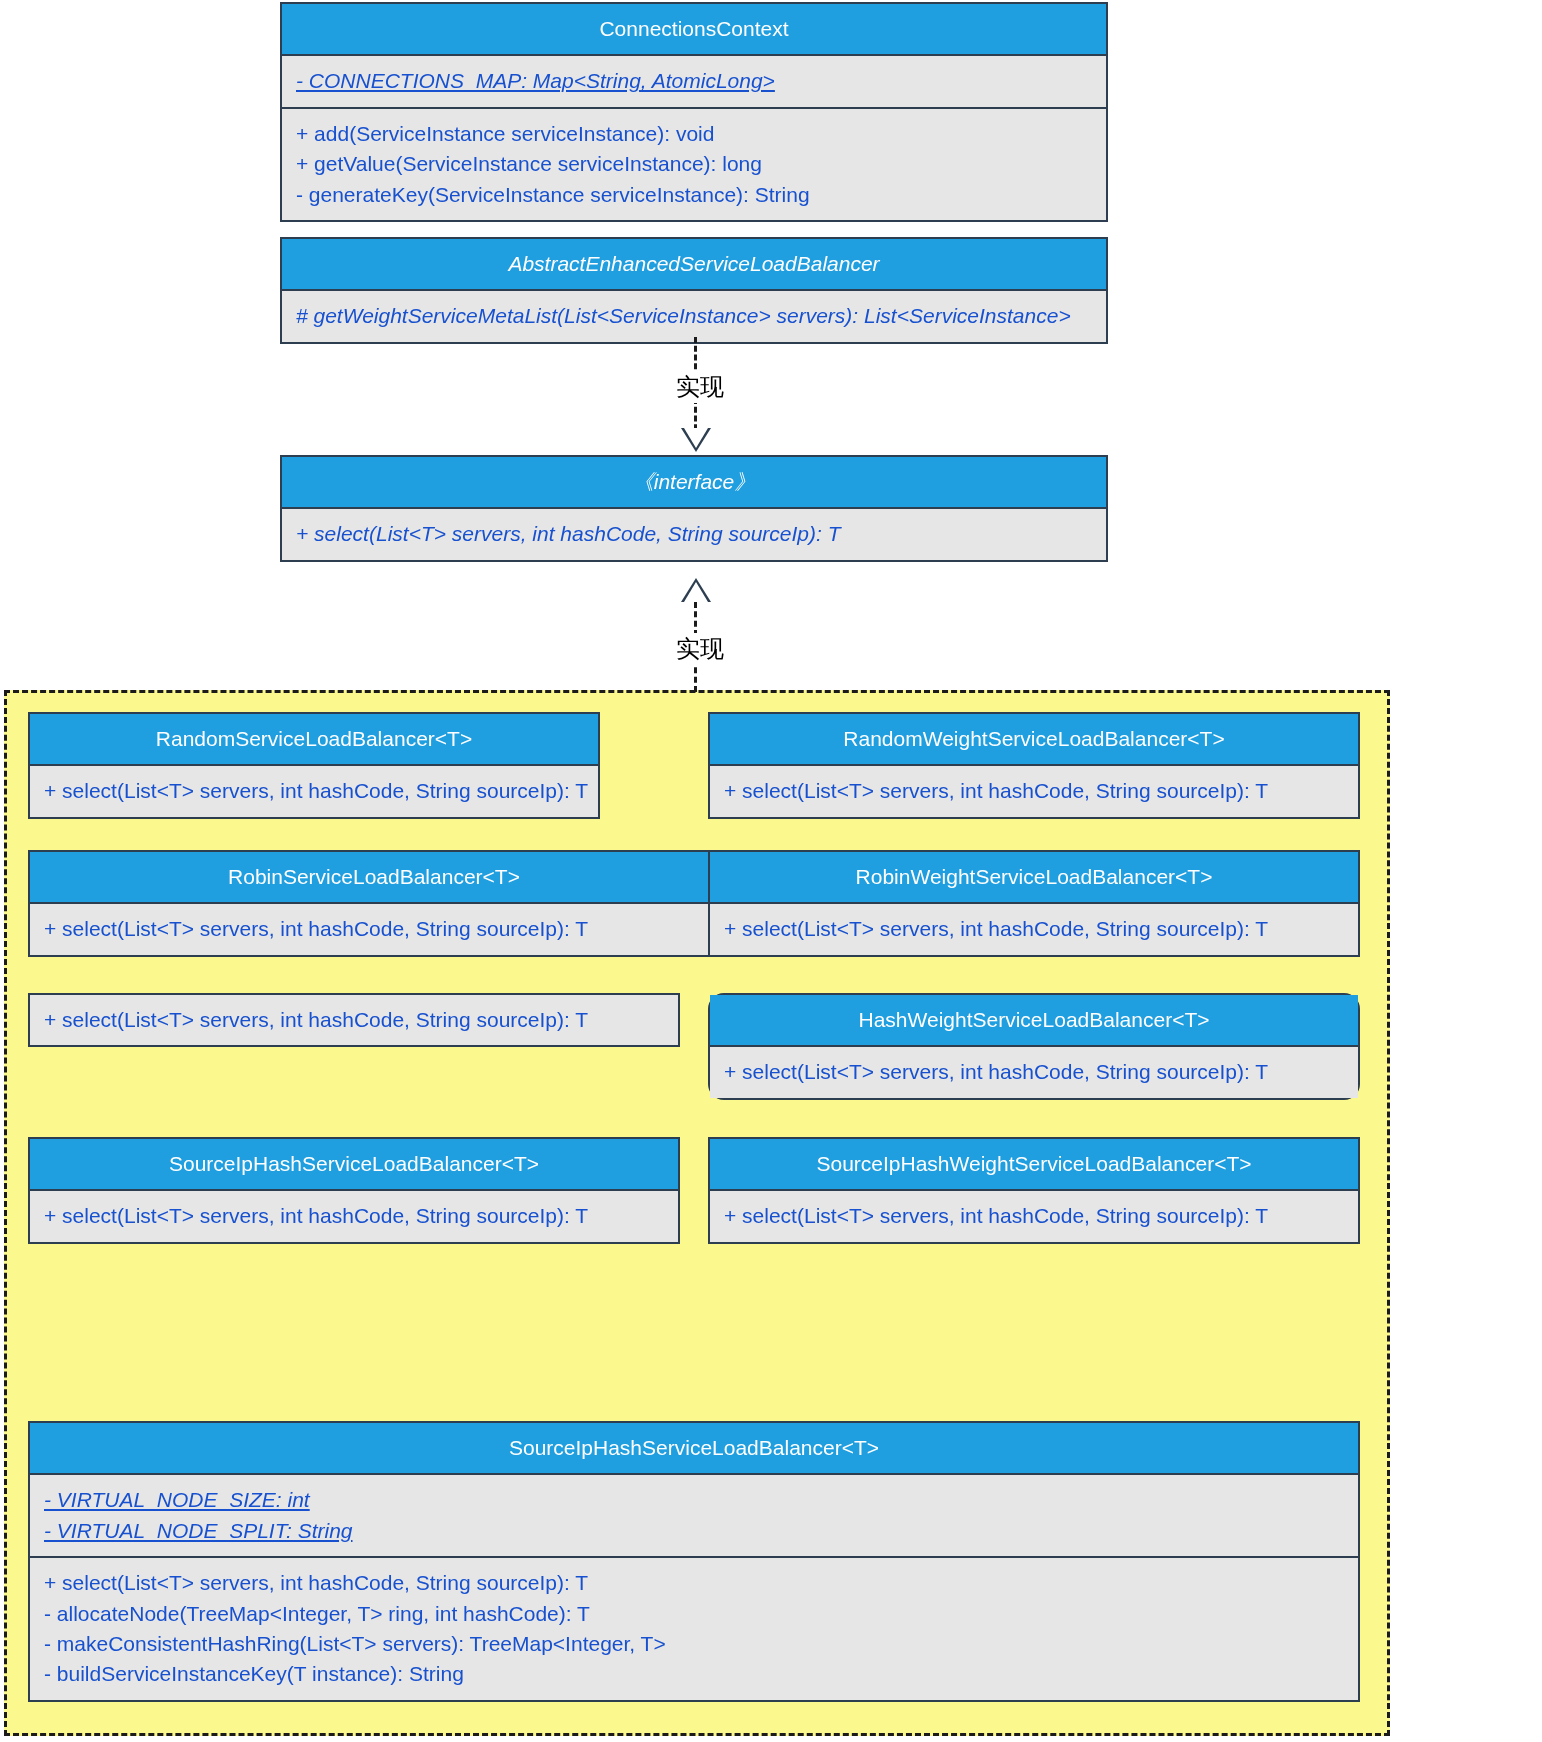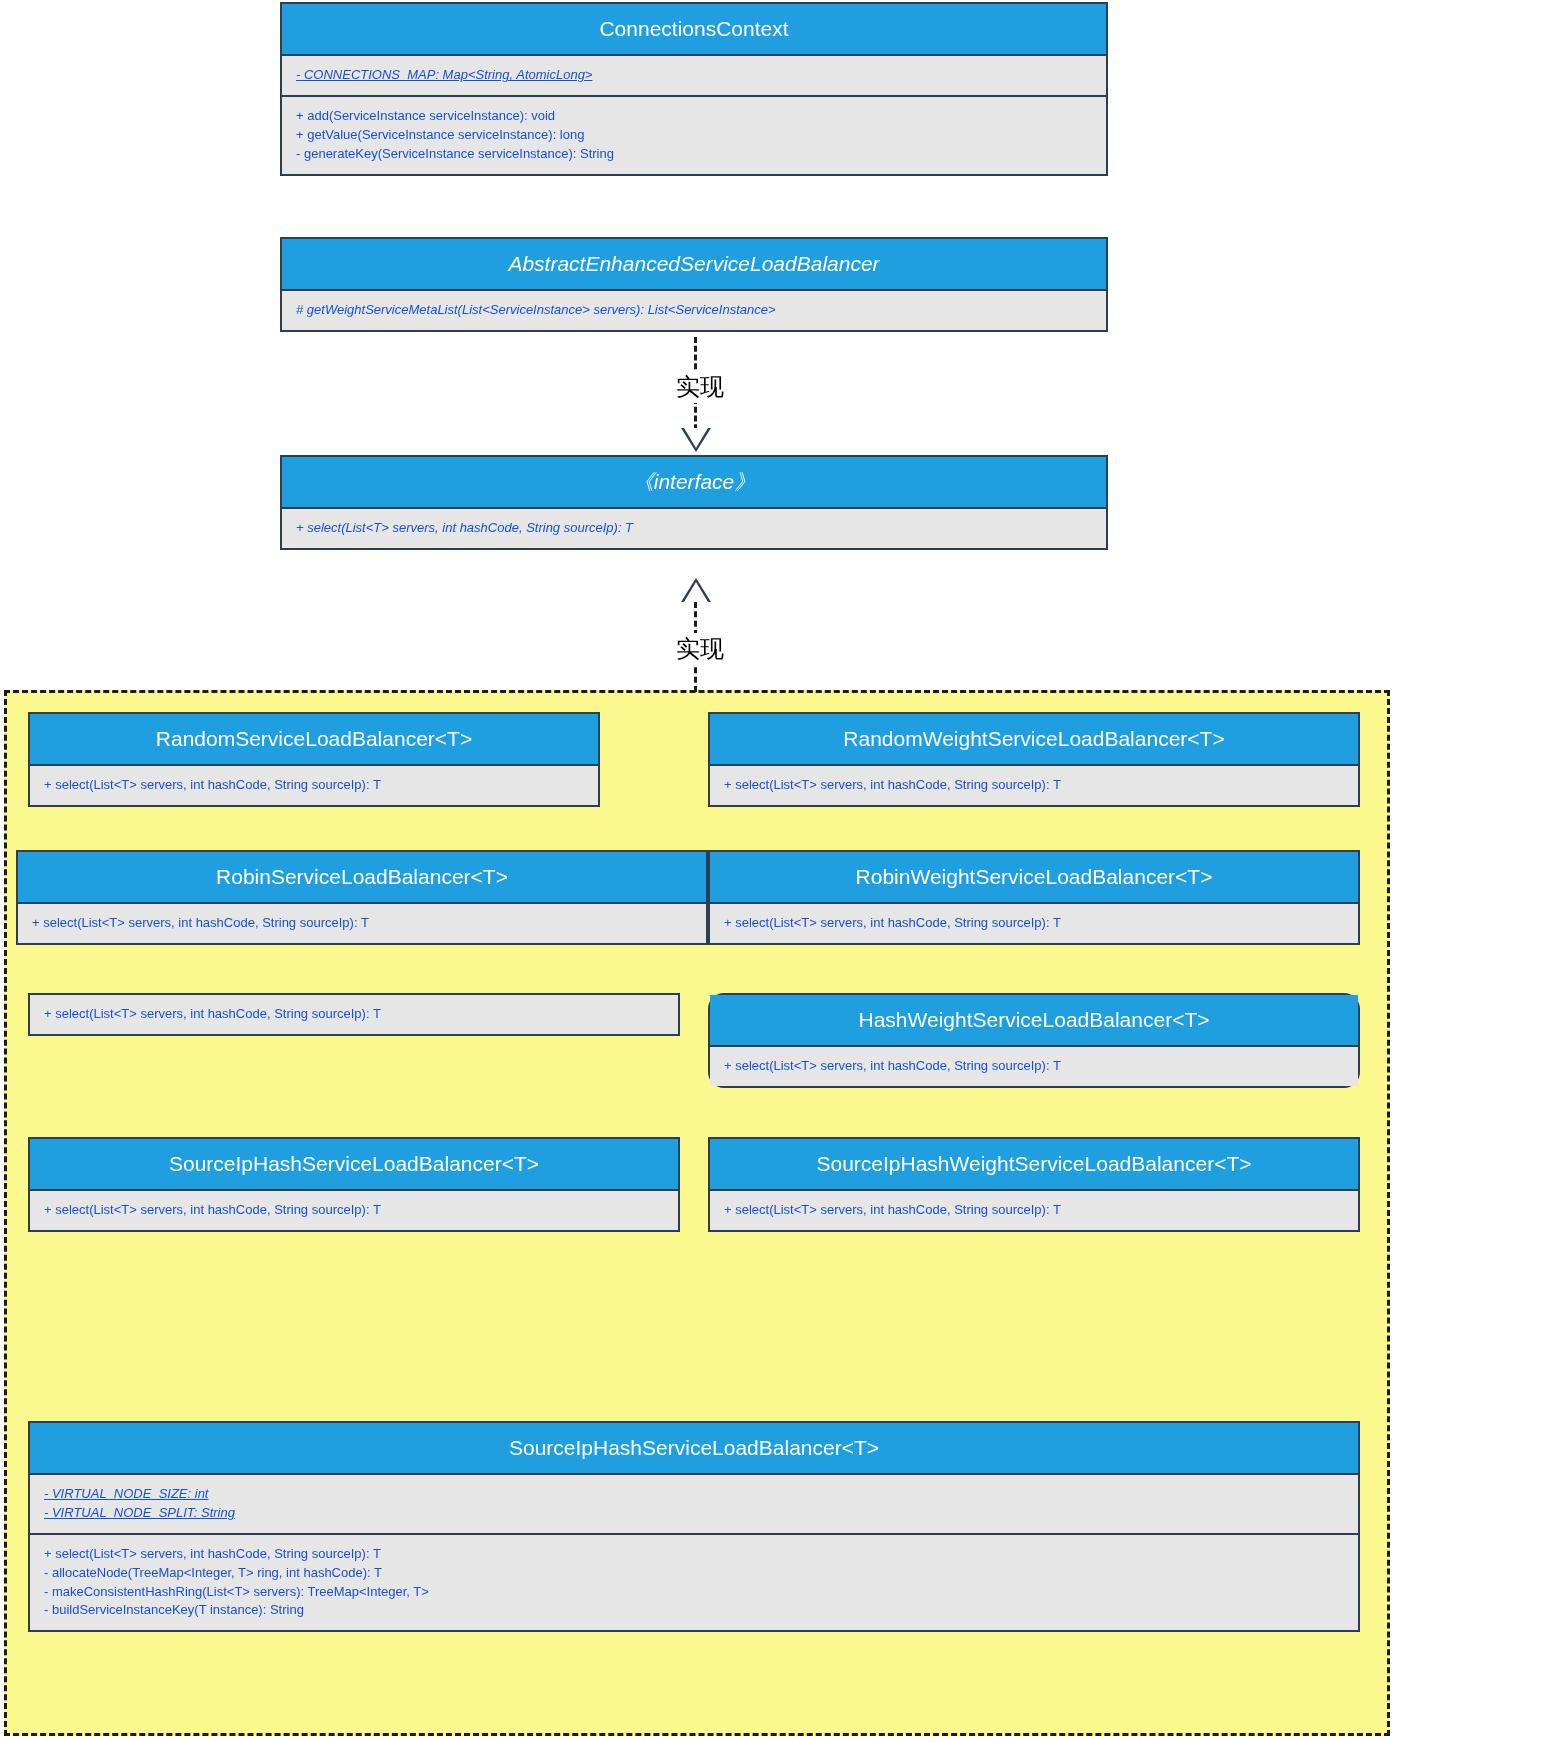--- a/index.html
+++ b/index.html
@@ -31,21 +31,21 @@
     padding: 12px 8px;
     border-bottom: 2px solid #2c3e50;
     box-sizing: border-box;
   }
   .uml-header.abstract, .uml-header.iface {
     font-style: italic;
   }
   .uml-section {
     background: #e6e6e6;
     color: #1751d0;
-    font-size: 13px;
+    font-size: 21px;
     line-height: 1.45;
     padding: 10px 14px;
     box-sizing: border-box;
   }
   .uml-section + .uml-section {
     border-top: 2px solid #2c3e50;
   }
   .uml-section .row { white-space: nowrap; }
   .uml-section.italic .row { font-style: italic; }
   .uml-section.static-underline .row {
@@ -164,21 +164,21 @@
     <div class="row">+ select(List&lt;T&gt; servers, int hashCode, String sourceIp): T</div>
   </div>
 </div>
 <div class="uml-box" style="left:708px; top:712px; width:652px;">
   <div class="uml-header">RandomWeightServiceLoadBalancer&lt;T&gt;</div>
   <div class="uml-section">
     <div class="row">+ select(List&lt;T&gt; servers, int hashCode, String sourceIp): T</div>
   </div>
 </div>
 
-<div class="uml-box" style="left:16px; top:850px; width:692px;">
+<div class="uml-box" style="left:28px; top:850px; width:692px;">
   <div class="uml-header">RobinServiceLoadBalancer&lt;T&gt;</div>
   <div class="uml-section">
     <div class="row">+ select(List&lt;T&gt; servers, int hashCode, String sourceIp): T</div>
   </div>
 </div>
 <div class="uml-box" style="left:708px; top:850px; width:652px;">
   <div class="uml-header">RobinWeightServiceLoadBalancer&lt;T&gt;</div>
   <div class="uml-section">
     <div class="row">+ select(List&lt;T&gt; servers, int hashCode, String sourceIp): T</div>
   </div>

